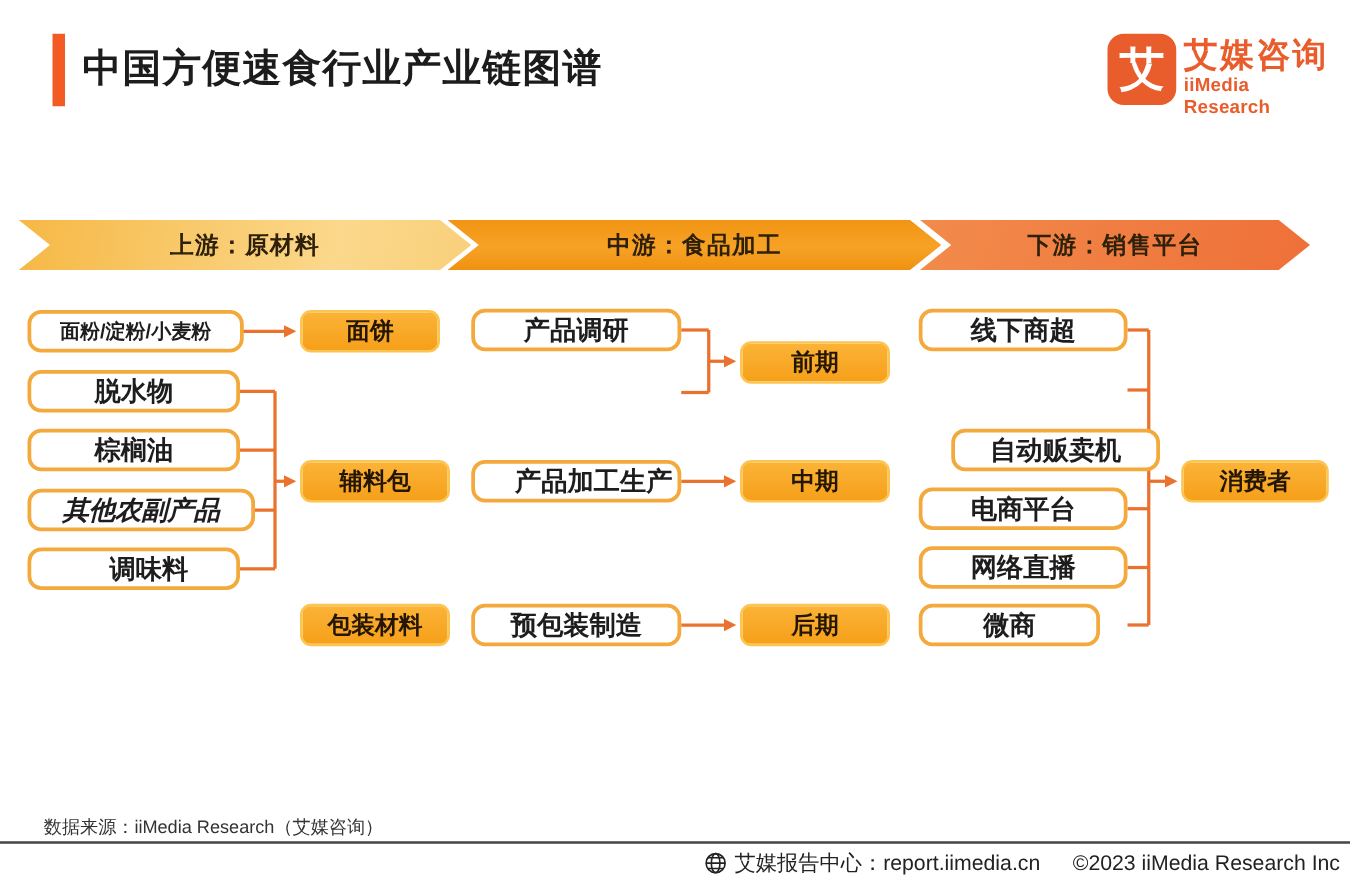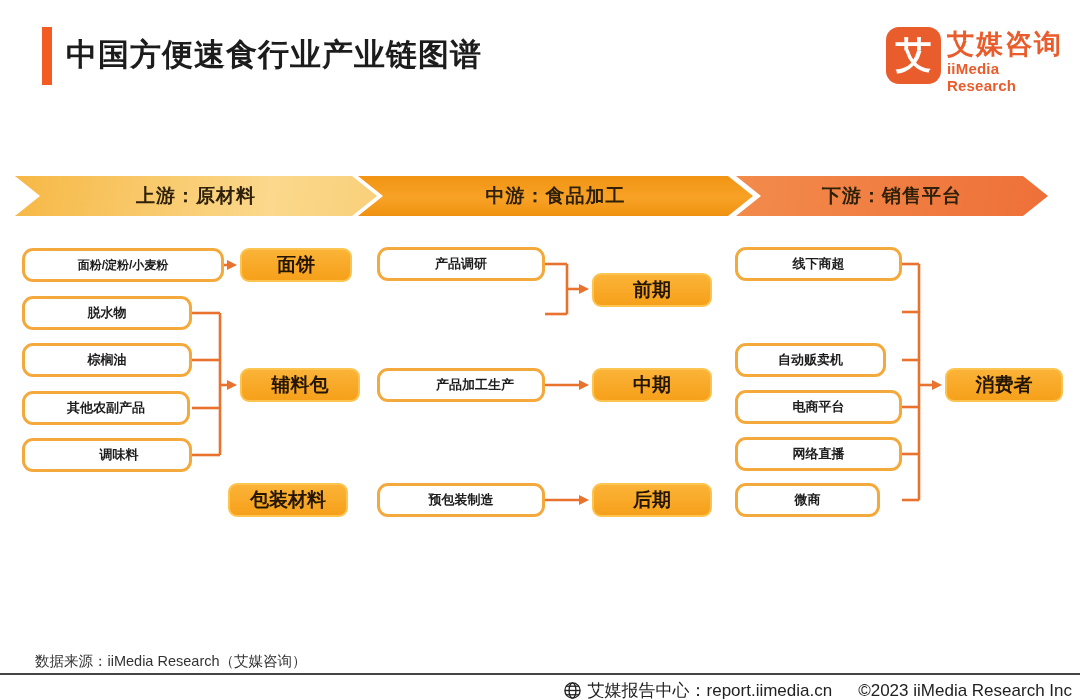--- a/index.html
+++ b/index.html
@@ -18,21 +18,21 @@
   
   .banner{position:absolute;top:176px;height:40px;display:flex;align-items:center;justify-content:center;
           font-size:19px;font-weight:700;color:#2e2009;letter-spacing:1px;
           clip-path:polygon(0% 0%, calc(100% - 25px) 0%, 100% 50%, calc(100% - 25px) 100%, 0% 100%, 25px 50%);}
   .banner-1{left:15px;width:362px;background:linear-gradient(100deg,#F6B845,#FBD88C 70%,#F9D07A);}
   .banner-2{left:358px;width:395px;background:linear-gradient(to bottom,#F29413,#F7A226 55%,#F09110);}
   .banner-3{left:736px;width:312px;background:linear-gradient(100deg,#F28B4B,#EE7038);}
 
   
   .wbox{position:absolute;height:34px;background:#ffffff;border:3px solid #F3A93C;border-radius:11px;
-        display:flex;align-items:center;justify-content:center;font-size:13px;font-weight:700;color:#1d1d1d;
+        display:flex;align-items:center;justify-content:center;font-size:21px;font-weight:700;color:#1d1d1d;
         box-sizing:border-box;z-index:2;}
   .obox{position:absolute;height:34px;background:linear-gradient(to bottom,#FBB337,#F6A01A);
         border:2px solid #FCC551;border-radius:9px;display:flex;align-items:center;justify-content:center;
         font-size:19px;font-weight:700;color:#241603;box-sizing:border-box;z-index:2;}
 
   
   #wires{position:absolute;left:0;top:0;z-index:1;pointer-events:none;}
 
   
   .source-note{position:absolute;left:35px;top:652px;font-size:14.5px;color:#333333;}
@@ -89,40 +89,40 @@
       <line x1="902" y1="312" x2="919" y2="312"></line>
       <line x1="902" y1="360" x2="919" y2="360"></line>
       <line x1="902" y1="407" x2="919" y2="407"></line>
       <line x1="902" y1="454" x2="919" y2="454"></line>
       <line x1="902" y1="500" x2="919" y2="500"></line>
       <line x1="919" y1="264" x2="919" y2="500"></line>
       <line x1="919" y1="385" x2="934" y2="385" marker-end="url(#arw)"></line>
     </g>
   </svg>
 
-  <div class="wbox" style="left:22px;top:248px;width:202px;font-size:12px;">面粉/淀粉/小麦粉</div>
+  <div class="wbox" style="left:22px;top:248px;width:173px;font-size:16px;">面粉/淀粉/小麦粉</div>
   <div class="wbox" style="left:22px;top:296px;width:170px;">脱水物</div>
   <div class="wbox" style="left:22px;top:343px;width:170px;">棕榈油</div>
-  <div class="wbox" style="left:22px;top:391px;width:168px;">其他农副产品</div>
+  <div class="wbox" style="left:22px;top:391px;width:182px;font-style:italic;">其他农副产品</div>
   <div class="wbox" style="left:22px;top:438px;width:170px;padding-left:24px;">调味料</div>
 
   <div class="obox" style="left:240px;top:248px;width:112px;">面饼</div>
   <div class="obox" style="left:240px;top:368px;width:120px;">辅料包</div>
-  <div class="obox" style="left:228px;top:483px;width:120px;">包装材料</div>
+  <div class="obox" style="left:240px;top:483px;width:120px;">包装材料</div>
 
   <div class="wbox" style="left:377px;top:247px;width:168px;">产品调研</div>
   <div class="wbox" style="left:377px;top:368px;width:168px;padding-left:28px;">产品加工生产</div>
   <div class="wbox" style="left:377px;top:483px;width:168px;">预包装制造</div>
 
   <div class="obox" style="left:592px;top:273px;width:120px;">前期</div>
   <div class="obox" style="left:592px;top:368px;width:120px;">中期</div>
   <div class="obox" style="left:592px;top:483px;width:120px;">后期</div>
 
   <div class="wbox" style="left:735px;top:247px;width:167px;">线下商超</div>
-  <div class="wbox" style="left:735px;top:343px;width:151px;">自动贩卖机</div>
+  <div class="wbox" style="left:761px;top:343px;width:167px;">自动贩卖机</div>
   <div class="wbox" style="left:735px;top:390px;width:167px;">电商平台</div>
   <div class="wbox" style="left:735px;top:437px;width:167px;">网络直播</div>
   <div class="wbox" style="left:735px;top:483px;width:145px;">微商</div>
 
   <div class="obox" style="left:945px;top:368px;width:118px;">消费者</div>
 
   <div class="source-note">数据来源：iiMedia Research（艾媒咨询）</div>
   <div class="footer-line"></div>
   <div class="footer-right">
     <svg width="19" height="19" viewBox="0 0 20 20">

